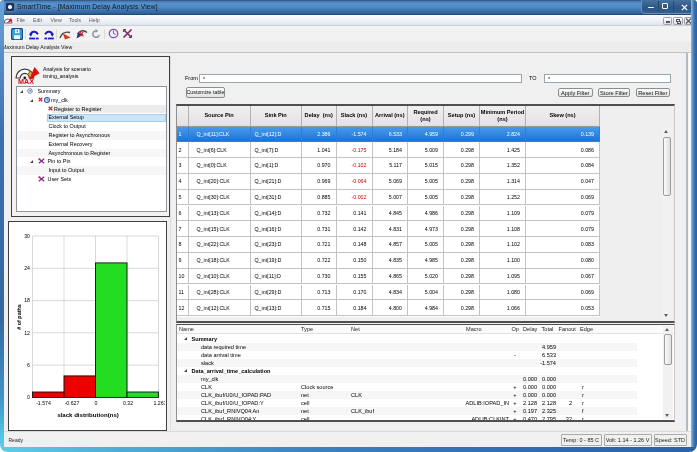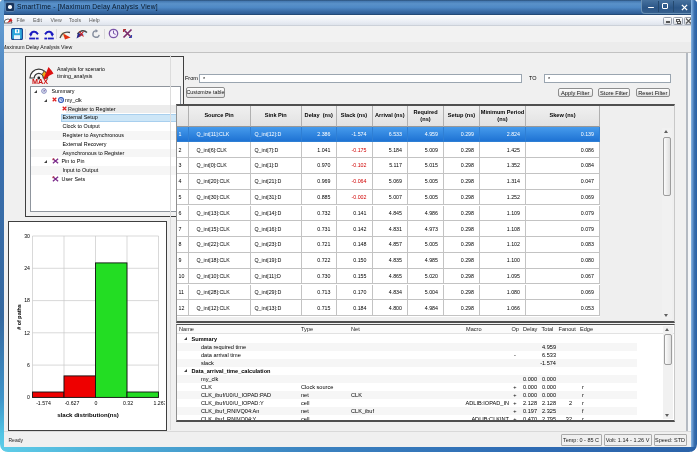--- a/index.html
+++ b/index.html
@@ -50,21 +50,21 @@
 #phead div { position:absolute; top:1.5px; color:#222; }
 .br { position:absolute; left:0; width:460px; height:8.03px; }
 .bc { position:absolute; top:0; height:8px; line-height:8.2px; white-space:nowrap; }
 #status { position:absolute; left:3.5px; right:6.5px; bottom:5px; height:16px; background:#f0f0f0; border-top:1px solid #d9d9d9; }
 .sbox { position:absolute; top:1.5px; height:12.5px; border:1px solid #ababab; border-radius:1px; font-size:5.5px; color:#222; text-align:center; line-height:11.5px; }
 .mdibtn { position:absolute; top:2px; width:9.5px; height:8.5px; background:linear-gradient(180deg,#fff,#d9dce1); border:1px solid #9aa1ad; border-radius:1.5px; }
 </style></head>
 <body>
 <div id="win">
   <div id="main">
-    <div class="panelbox" style="left:25px;top:3px;width:159px;height:161px;">
+    <div class="panelbox" style="left:11px;top:3px;width:159px;height:161px;">
       <svg style="position:absolute;left:3px;top:4px;" width="26" height="24" viewBox="0 0 26 24">
         <path d="M1 17 A 8.8 8.8 0 0 1 18.6 17 L14.4 17 A 4.6 4.6 0 0 0 5.2 17 Z" fill="#fdfdfd" stroke="#3a3a3a" stroke-width="1.2"></path>
         <path d="M15.3 9.8 A 8.8 8.8 0 0 1 18.6 17 L14.4 17 A 4.6 4.6 0 0 0 12.9 13.6 Z" fill="#f0a818" stroke="#3a3a3a" stroke-width="0.7"></path>
         <path d="M14.5 17.5 L19.5 6 L22.5 9.5 L24.5 12.5 L20.5 14.5 L16 18.5 Z" fill="#dd1111"></path>
         <circle cx="9.8" cy="17" r="1.4" fill="#222"></circle>
         <text x="11" y="23.4" text-anchor="middle" font-size="7.2" font-weight="bold" fill="#cc1111" font-family="Liberation Sans, sans-serif">MAX</text>
       </svg>
       <div style="position:absolute;left:31px;top:9px;font-size:5.2px;line-height:7px;">Analysis for scenario<br>timing_analysis</div>
       <div id="treebox">
 <div style="position:absolute;left:0;top:0.0px;width:100%;height:8.8px;">

